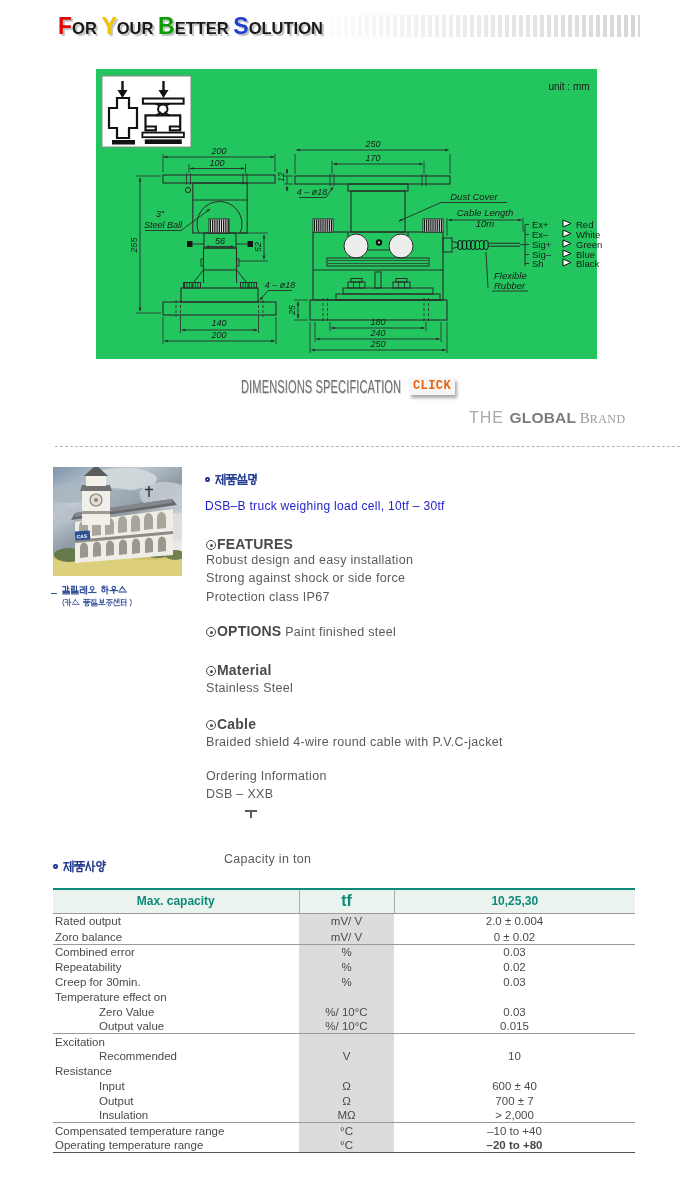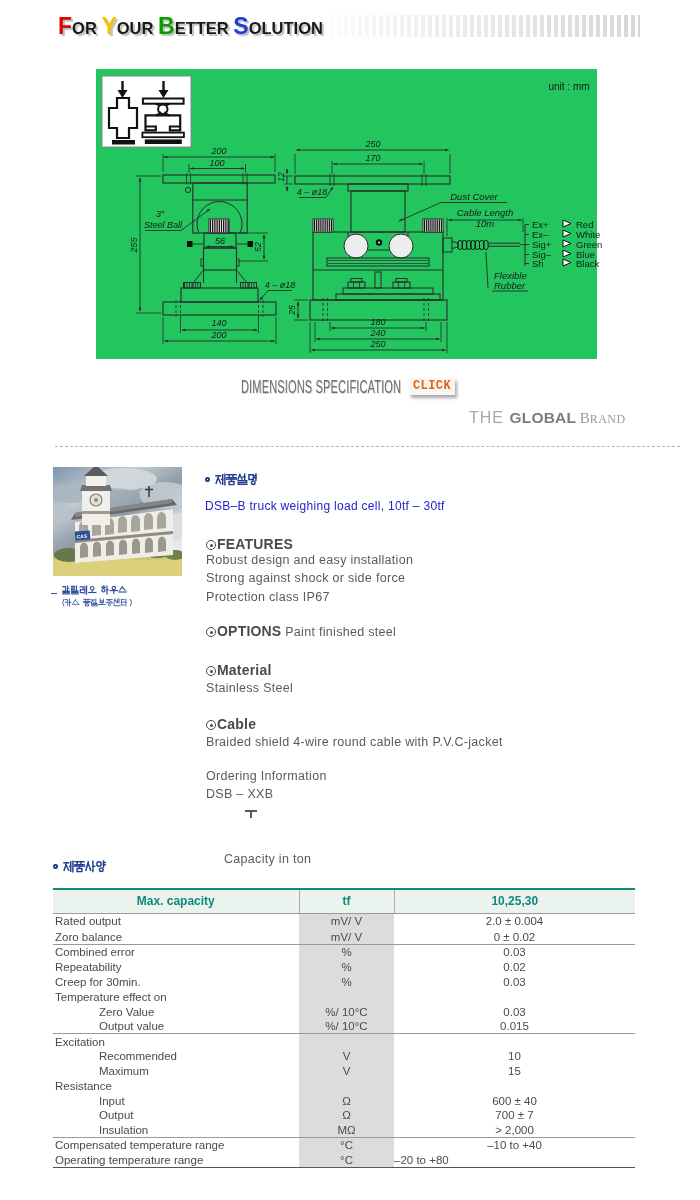--- a/index.html
+++ b/index.html
@@ -545,21 +545,21 @@
       <polyline points="40.5,0.0 40.5,6.2" fill="none" stroke="#223a8f" stroke-width="1.43" stroke-linecap="square" stroke-linejoin="miter"></polyline>
       <polyline points="40.5,1.5 42.2,1.5" fill="none" stroke="#223a8f" stroke-width="1.43" stroke-linecap="square" stroke-linejoin="miter"></polyline>
       <polyline points="40.5,3.7 42.2,3.7" fill="none" stroke="#223a8f" stroke-width="1.43" stroke-linecap="square" stroke-linejoin="miter"></polyline>
       <circle cx="38.3" cy="8.7" r="1.8" fill="none" stroke="#223a8f" stroke-width="1.43"></circle>
     </svg></div>
 
 <table style="position:absolute;left:53px;top:888px;width:582px;border-collapse:collapse;font-family:'Liberation Sans',sans-serif;font-size:11.5px;color:#4a4a4a;table-layout:fixed;">
 <tbody>
       <tr style="height:24px;">
         <td style="width:246px;border-top:2px solid #0e8a7a;border-bottom:1px solid #9a9a9a;border-right:1px solid #aaa;background:#eaf3ee;color:#0e8a7a;font-weight:bold;text-align:center;font-size:12px;">Max. capacity</td>
-        <td style="width:95px;border-top:2px solid #0e8a7a;border-bottom:1px solid #9a9a9a;border-right:1px solid #aaa;background:#eaf3ee;color:#0e8a7a;font-weight:bold;text-align:center;font-size:12px;">tf</td>
+        <td style="width:95px;border-top:2px solid #0e8a7a;border-bottom:1px solid #9a9a9a;border-right:1px solid #aaa;background:#eaf3ee;color:#0e8a7a;font-weight:bold;text-align:center;font-size:16px;">tf</td>
         <td style="border-top:2px solid #0e8a7a;border-bottom:1px solid #9a9a9a;background:#eaf3ee;color:#0e8a7a;font-weight:bold;text-align:center;font-size:12px;">10,25,30</td>
       </tr>
 <tr style="height:15.9px;">
         <td style="padding-left:2px;white-space:nowrap;">Rated output</td>
         <td style="background:#dcdcdc;text-align:center;">mV/ V</td>
         <td style="text-align:center;">2.0 ± 0.004</td>
       </tr>
 <tr style="height:15.9px;">
         <td style="padding-left:2px;white-space:nowrap;">Zoro balance</td>
         <td style="background:#dcdcdc;text-align:center;">mV/ V</td>
@@ -599,25 +599,20 @@
         <td style="border-top:1px solid #9a9a9a;padding-left:2px;white-space:nowrap;">Excitation</td>
         <td style="border-top:1px solid #9a9a9a;background:#dcdcdc;text-align:center;"></td>
         <td style="border-top:1px solid #9a9a9a;text-align:center;"></td>
       </tr>
 <tr style="height:14.85px;">
         <td style="padding-left:46px;white-space:nowrap;">Recommended</td>
         <td style="background:#dcdcdc;text-align:center;">V</td>
         <td style="text-align:center;">10</td>
       </tr>
 <tr style="height:14.85px;">
-        <td style="padding-left:46px;white-space:nowrap;">Maximum</td>
-        <td style="background:#dcdcdc;text-align:center;">V</td>
-        <td style="text-align:center;">15</td>
-      </tr>
-<tr style="height:14.85px;">
         <td style="padding-left:2px;white-space:nowrap;">Resistance</td>
         <td style="background:#dcdcdc;text-align:center;"></td>
         <td style="text-align:center;"></td>
       </tr>
 <tr style="height:14.85px;">
         <td style="padding-left:46px;white-space:nowrap;">Input</td>
         <td style="background:#dcdcdc;text-align:center;">Ω</td>
         <td style="text-align:center;">600 ± 40</td>
       </tr>
 <tr style="height:14.85px;">
@@ -631,15 +626,15 @@
         <td style="text-align:center;">&gt; 2,000</td>
       </tr>
 <tr style="height:14.85px;">
         <td style="border-top:1px solid #9a9a9a;padding-left:2px;white-space:nowrap;">Compensated temperature range</td>
         <td style="border-top:1px solid #9a9a9a;background:#dcdcdc;text-align:center;">°C</td>
         <td style="border-top:1px solid #9a9a9a;text-align:center;">–10 to +40</td>
       </tr>
 <tr style="height:14.85px;">
         <td style="border-bottom:1px solid #555;padding-left:2px;white-space:nowrap;">Operating temperature range</td>
         <td style="border-bottom:1px solid #555;background:#dcdcdc;text-align:center;">°C</td>
-        <td style="border-bottom:1px solid #555;text-align:left;">–20 to +80</td>
+        <td style="border-bottom:1px solid #555;text-align:center;font-weight:bold;">–20 to +80</td>
       </tr>
 </tbody>
   </table>
 </body></html>

